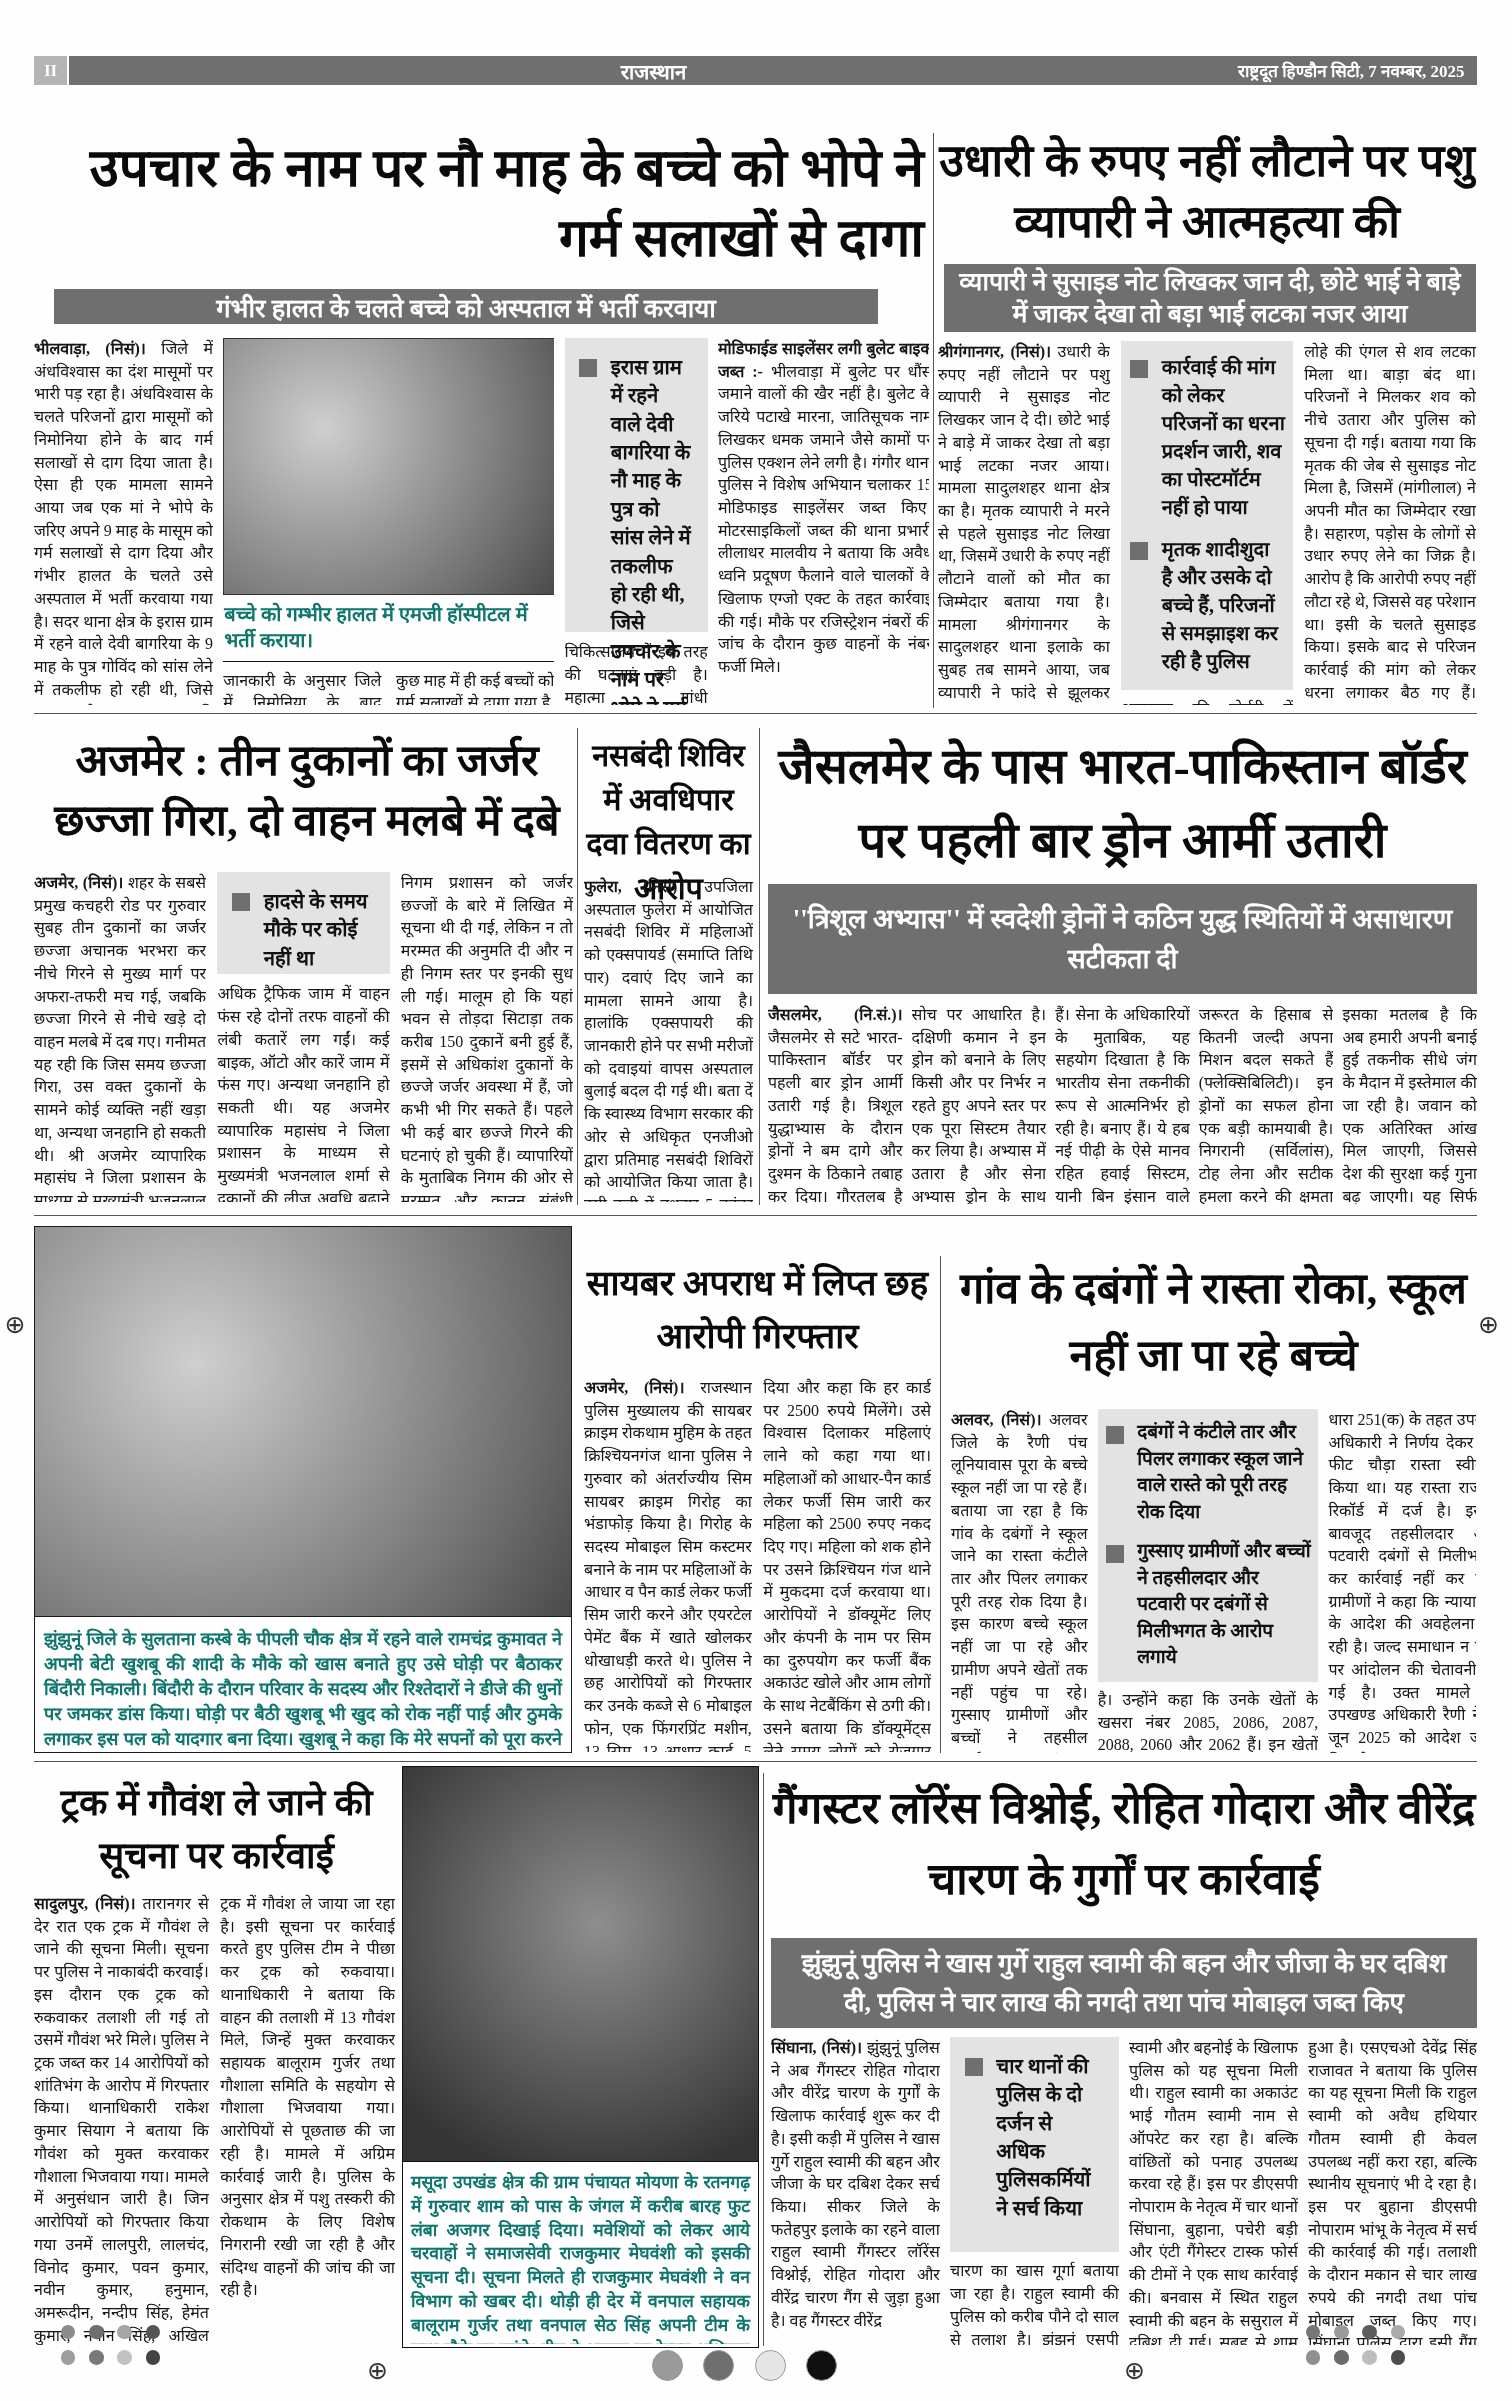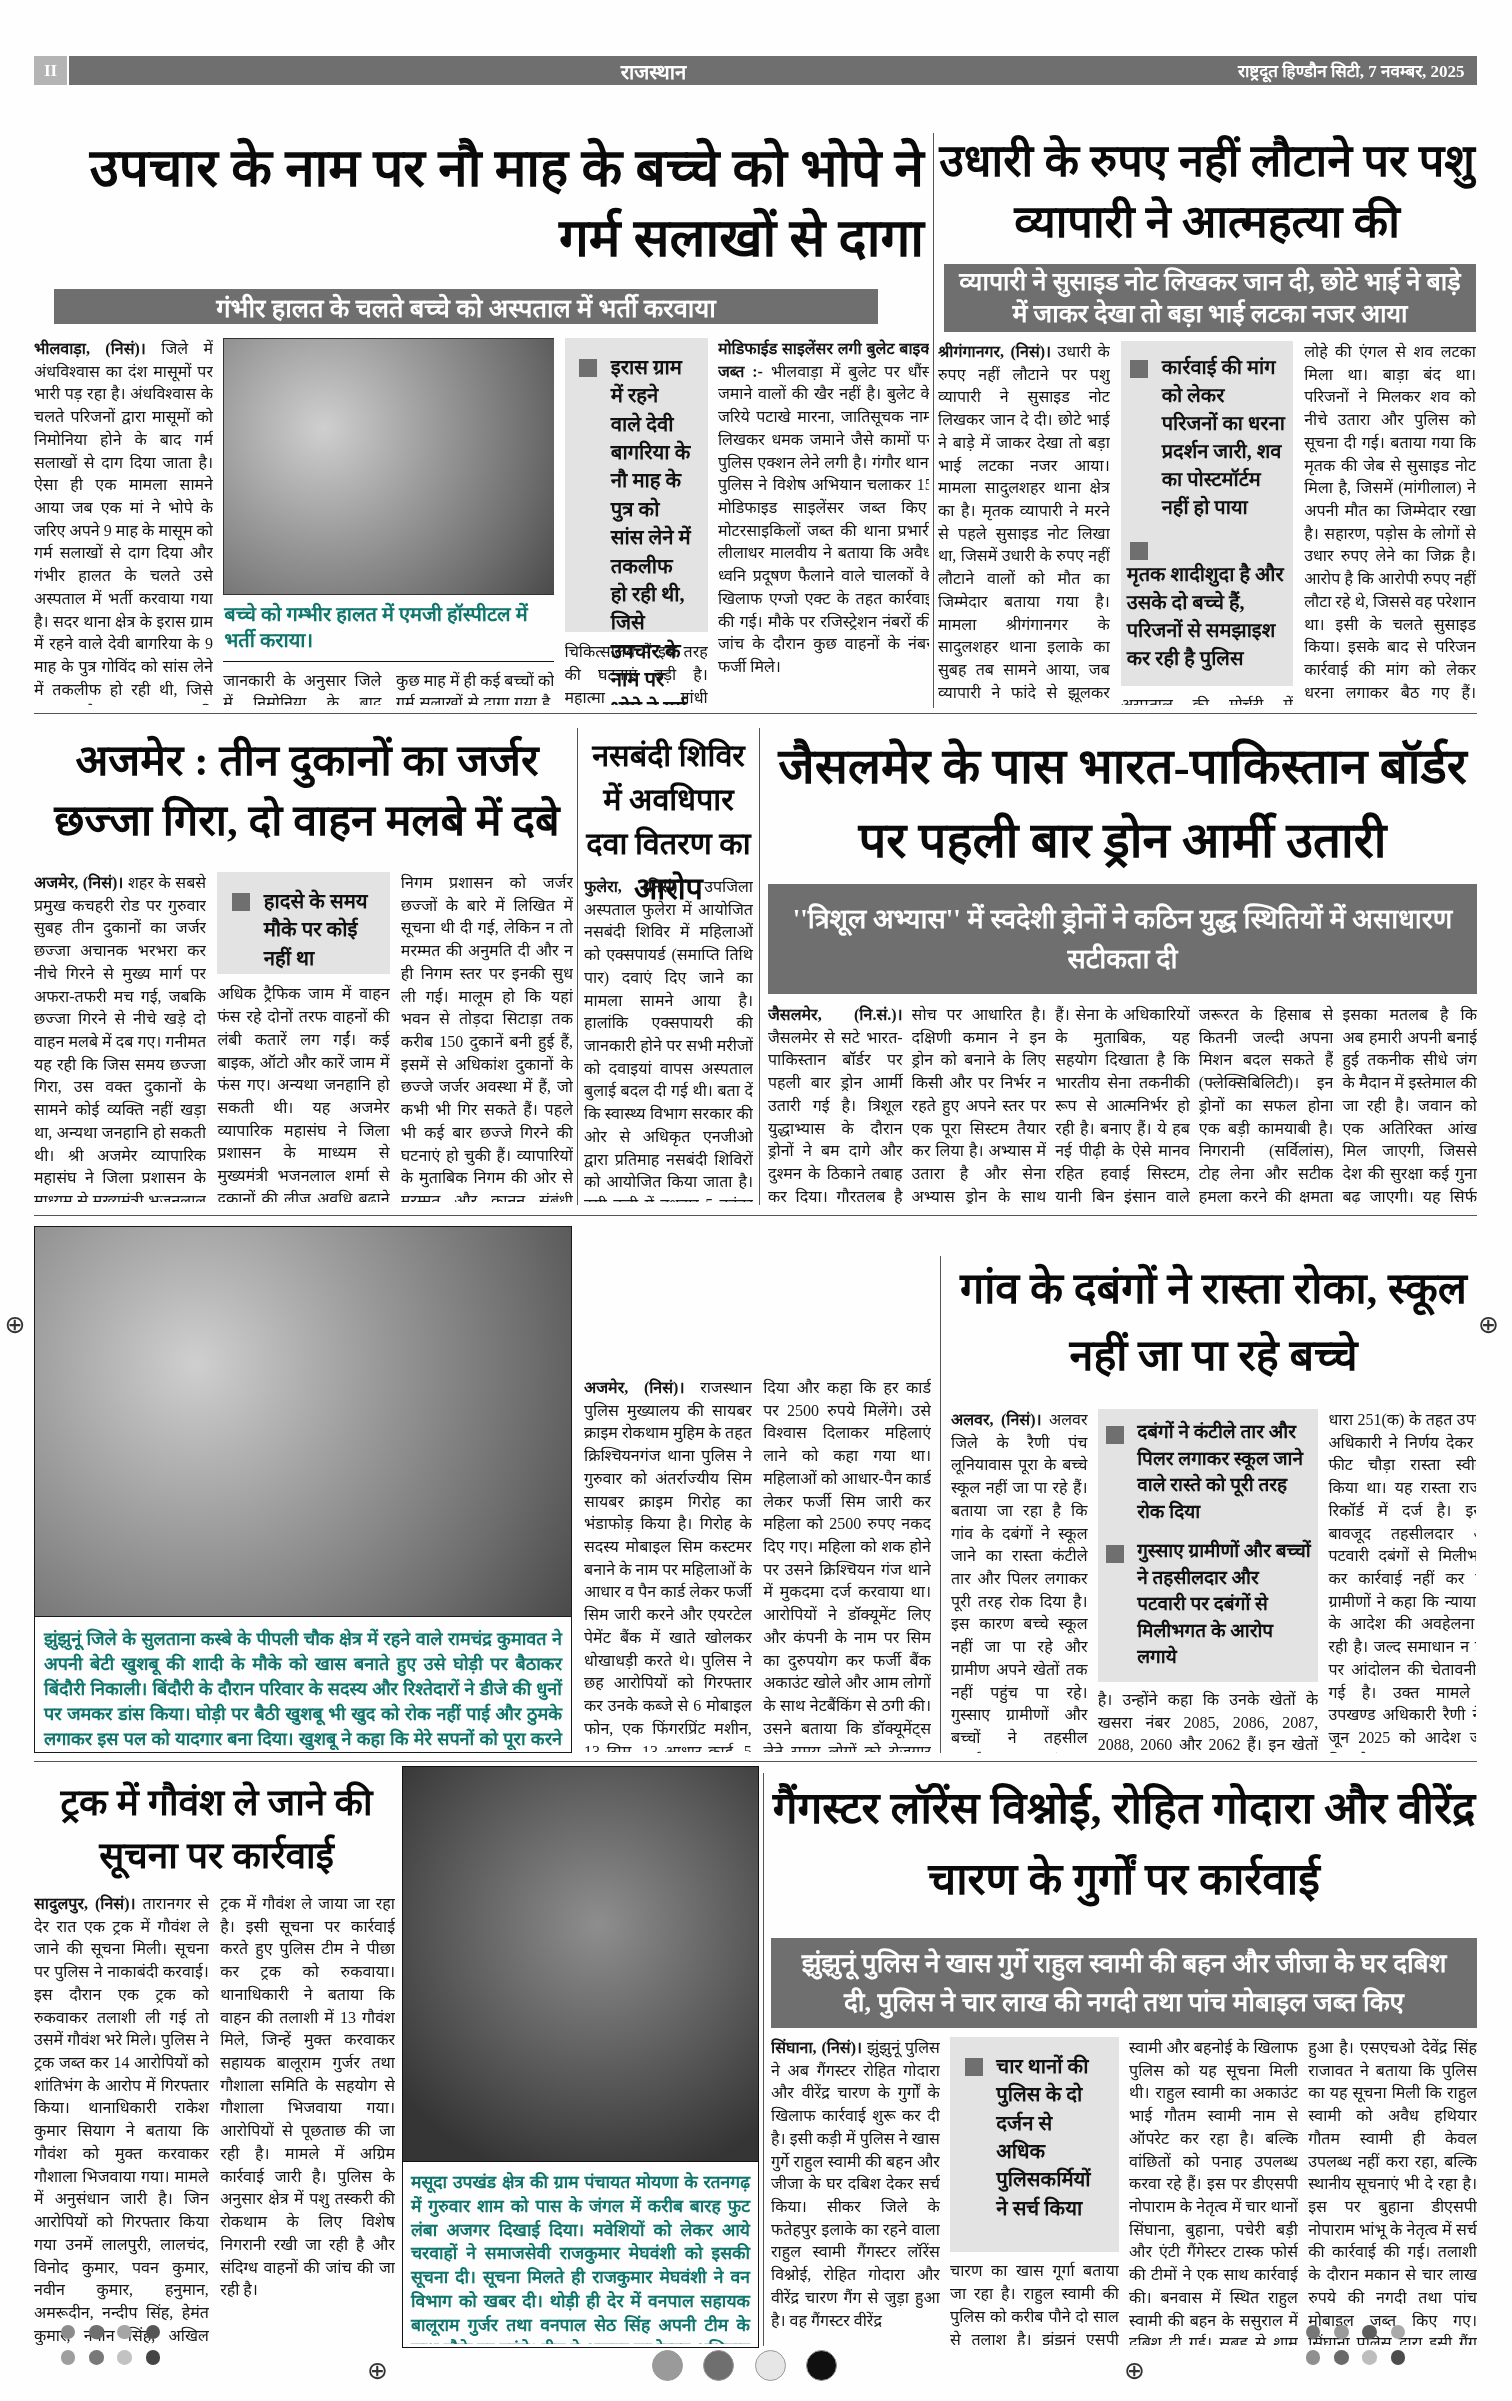--- a/index.html
+++ b/index.html
@@ -92,21 +92,21 @@
     <div class="bt clip">
       <b>श्रीगंगानगर, (निसं)।</b>
       <span>उधारी के रुपए नहीं लौटाने पर पशु व्यापारी ने सुसाइड नोट लिखकर जान दे दी। छोटे भाई ने बाड़े में जाकर देखा तो बड़ा भाई लटका नजर आया। मामला सादुलशहर थाना क्षेत्र का है। मृतक व्यापारी ने मरने से पहले सुसाइड नोट लिखा था, जिसमें उधारी के रुपए नहीं लौटाने वालों को मौत का जिम्मेदार बताया गया है। मामला श्रीगंगानगर के सादुलशहर थाना इलाके का सुबह तब सामने आया, जब व्यापारी ने फांदे से झूलकर जान दे दी। पुलिस के अनुसार, मांगीलाल (25) निवासी वार्ड नं. 4 सादुलशहर। सूचना मिली थी। शव को सादुलशहर के सरकारी</span>
     </div>
     <div class="clip">
       <div class="pullwrap" style="padding:9px 0;">
         <div class="pull" style="background:none;padding:3.4px 8px 10.2px 5.6px;">
           <div class="sq"></div>
           <div class="ptx" style="font-size:20px;">कार्रवाई की मांग को लेकर परिजनों का धरना प्रदर्शन जारी, शव का पोस्टमॉर्टम नहीं हो पाया</div>
         </div>
-        <div class="pull" style="background:none;padding:3.4px 8px 5.6px 5.6px;flex-direction:column;">
+        <div class="pull" style="background:none;padding:3.4px 8px 5.6px 5.6px;">
           <div class="sq"></div>
           <div class="ptx" style="font-size:20px;">मृतक शादीशुदा है और उसके दो बच्चे हैं, परिजनों से समझाइश कर रही है पुलिस</div>
         </div>
       </div>
       <div class="bt clip" style="margin-top:8px;height:136px;">
         <span>अस्पताल की मोर्चरी में रखवाया गया है। युवक की जेब से एक सुसाइड नोट मिला है। इस पर जांच की जा रही है। थाने में रिपोर्ट मांगीलाल के छोटे भाई छिन्द्रपाल ने दी है। इसमें बताया कि बड़ा भाई मांगीलाल पशुओं का व्यापारी था। देर रात को घर नहीं आया तो परिजनों ने तलाश की। सुबह बाड़े में जाकर देखा तो यहां मे लगी</span>
       </div>
     </div>
     <div class="bt clip">
       <span>लोहे की एंगल से शव लटका मिला था। बाड़ा बंद था। परिजनों ने मिलकर शव को नीचे उतारा और पुलिस को सूचना दी गई। बताया गया कि मृतक की जेब से सुसाइड नोट मिला है, जिसमें (मांगीलाल) ने अपनी मौत का जिम्मेदार रखा है। सहारण, पड़ोस के लोगों से उधार रुपए लेने का जिक्र है। आरोप है कि आरोपी रुपए नहीं लौटा रहे थे, जिससे वह परेशान था। इसी के चलते सुसाइड किया। इसके बाद से परिजन कार्रवाई की मांग को लेकर धरना लगाकर बैठ गए हैं। आरोपियों के गिरफ्तारी की मांग को लेकर देर शाम तक परिजनों का धरना जारी रहा और शव का पोस्टमॉर्टम भी नहीं हो सका।</span>
@@ -161,20 +161,21 @@
     <div class="bt clip"><span>इसका मतलब है कि अब हमारी अपनी बनाई हुई तकनीक सीधे जंग के मैदान में इस्तेमाल की जा रही है। जवान को एक अतिरिक्त आंख मिल जाएगी, जिससे देश की सुरक्षा कई गुना बढ़ जाएगी। यह सिर्फ सेना की ताकत नहीं, बल्कि देश के हुनर की जीत है।</span></div>
   </div>
 
   <div class="abs rule" style="left:34px;top:1215px;width:1443px;height:1.1px;"></div>
 
   <div class="abs" style="left:34px;top:1226px;width:538px;height:527px;border:1.7px solid #1a1a1a;box-sizing:border-box;">
     <div class="photo" style="width:100%;height:390px;border:none;border-bottom:1.1px solid #1a1a1a;box-sizing:border-box;"></div>
     <div class="cap clip" style="padding:10.2px 9px;font-size:18px;line-height:1.38;text-align:justify;height:113px;">झुंझुनूं जिले के सुलताना कस्बे के पीपली चौक क्षेत्र में रहने वाले रामचंद्र कुमावत ने अपनी बेटी खुशबू की शादी के मौके को खास बनाते हुए उसे घोड़ी पर बैठाकर बिंदौरी निकाली। बिंदौरी के दौरान परिवार के सदस्य और रिश्तेदारों ने डीजे की धुनों पर जमकर डांस किया। घोड़ी पर बैठी खुशबू भी खुद को रोक नहीं पाई और ठुमके लगाकर इस पल को यादगार बना दिया। खुशबू ने कहा कि मेरे सपनों को पूरा करने में परिवार ने हमेशा मेरा साथ दिया है। आज मैं गर्व महसूस कर रही हूं कि मेरे माता-पिता ने मुझे बेटे की तरह सम्मान दिया।</div>
   </div>
 
+  <div class="abs hl" style="left:584px;top:1258px;width:347px;height:107px;font-size:35px;line-height:1.5;">सायबर अपराध में लिप्त छह आरोपी गिरफ्तार</div>
   <div class="abs grid clip" style="left:584px;top:1377px;width:347px;height:375px;grid-template-columns:1fr 1fr;gap:11.3px;">
     <div class="bt clip">
       <b>अजमेर, (निसं)।</b>
       <span>राजस्थान पुलिस मुख्यालय की सायबर क्राइम रोकथाम मुहिम के तहत क्रिश्चियनगंज थाना पुलिस ने गुरुवार को अंतर्राज्यीय सिम सायबर क्राइम गिरोह का भंडाफोड़ किया है। गिरोह के सदस्य मोबाइल सिम कस्टमर बनाने के नाम पर महिलाओं के आधार व पैन कार्ड लेकर फर्जी सिम जारी करने और एयरटेल पेमेंट बैंक में खाते खोलकर धोखाधड़ी करते थे। पुलिस ने छह आरोपियों को गिरफ्तार कर उनके कब्जे से 6 मोबाइल फोन, एक फिंगरप्रिंट मशीन, 13 सिम, 13 आधार कार्ड, 5 पैन कार्ड और वारदात में उपयोग में ली गई सामग्री जब्त की है। सहायक पुलिस अधीक्षक मुकदमा कस्टमर निवासी राज्य की रिपोर्ट पर दर्ज किया गया था। महिला ने बताया कि उसके पड़ोसी के कहने पर वह थाने पहुंची और अपनी शिकायत दर्ज करवाई।</span>
     </div>
     <div class="bt clip">
       <span>दिया और कहा कि हर कार्ड पर 2500 रुपये मिलेंगे। उसे विश्वास दिलाकर महिलाएं लाने को कहा गया था। महिलाओं को आधार-पैन कार्ड लेकर फर्जी सिम जारी कर महिला को 2500 रुपए नकद दिए गए। महिला को शक होने पर उसने क्रिश्चियन गंज थाने में मुकदमा दर्ज करवाया था। आरोपियों ने डॉक्यूमेंट लिए और कंपनी के नाम पर सिम का दुरुपयोग कर फर्जी बैंक अकाउंट खोले और आम लोगों के साथ नेटबैंकिंग से ठगी की। उसने बताया कि डॉक्यूमेंट्स लेते समय लोगों को रोजगार दिलाने का भी झांसा दिया गया। पुलिस ने दस्तावेज सत्यापन कर छह आरोपियों की पहचान कर उन्हें अलग-अलग स्थानों से दबोचा। सभी आरोपियों को न्यायालय में पेश किया गया, जहां से उन्हें पुलिस रिमांड पर भेजा गया। पुलिस टीम को नकद इनाम देने की घोषणा की गई। प्रकरण में अग्रिम जांच जारी है। पुलिस अन्य साथियों की तलाश में जुटी है। फरार चल रहे नेटवर्क के सरगना की गिरफ्तारी के प्रयास, बजरंगलाल, राजूराम, राजेश व नेकिंग्स की गिरफ्तारी का प्रयास जारी है।</span>
     </div>
   </div>
 

